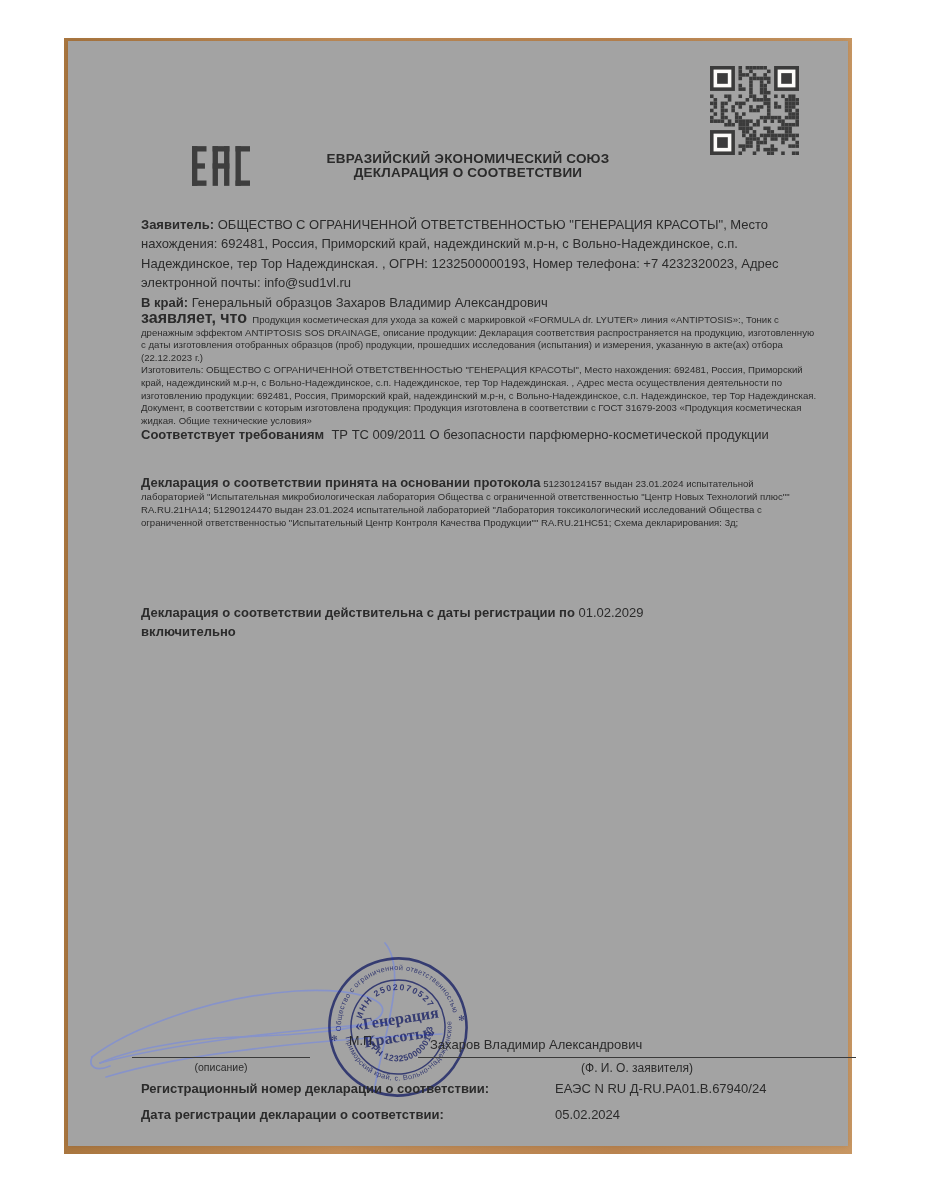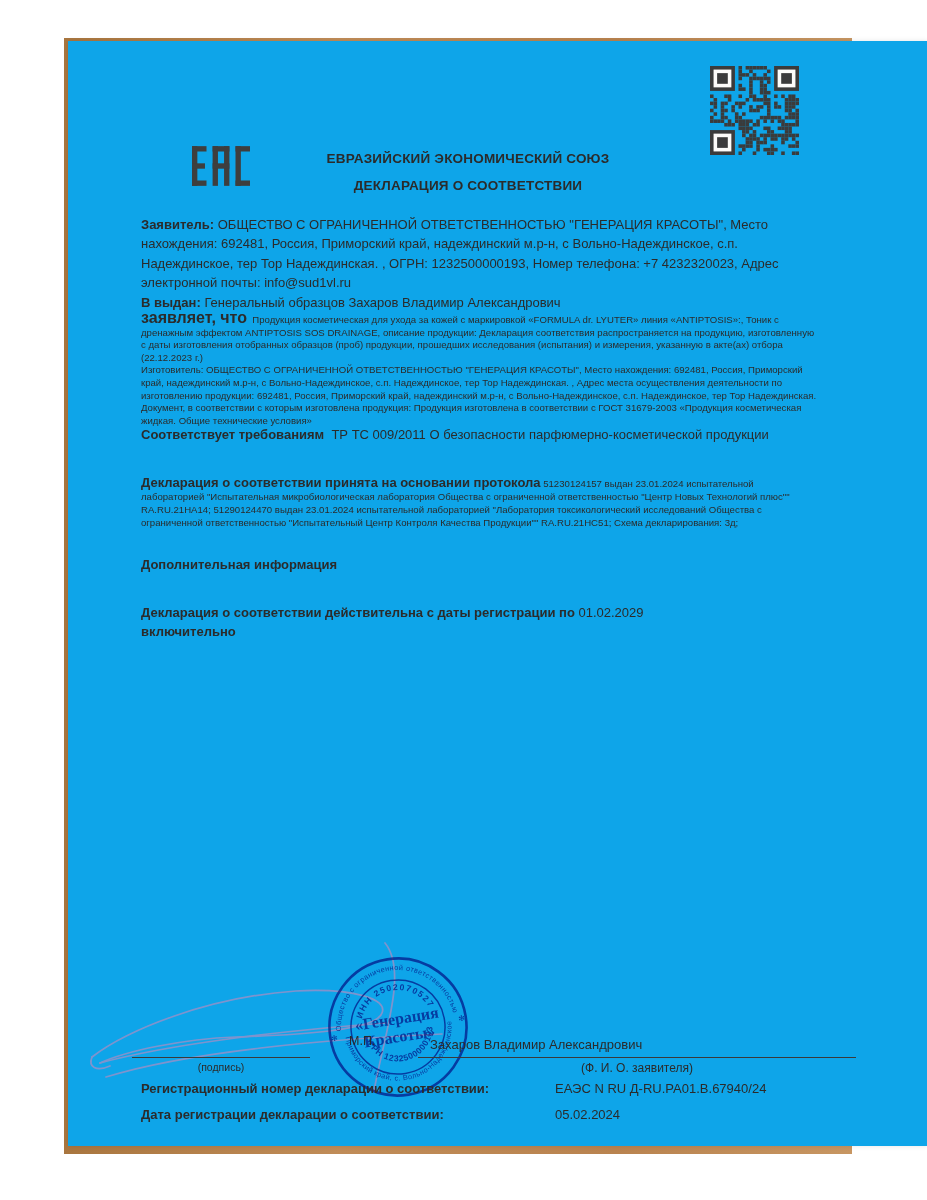--- a/index.html
+++ b/index.html
@@ -6,29 +6,29 @@
   body{
     width:927px;height:1200px;position:relative;overflow:hidden;
     background:#ffffff;color:#2b2b2b;
     font-family:"Liberation Sans",sans-serif;
   }
   .wood{
     position:absolute;left:64px;top:38px;width:788px;height:1116px;
     background:linear-gradient(90deg,#a9763f 0%,#c08c58 35%,#b9834f 70%,#c79662 100%);
   }
   .paper{
-    position:absolute;left:68px;top:41px;width:860px;height:1105px;
-    background:#0ea5e9;box-shadow:0 0 5px rgba(0,0,0,.10);
+    position:absolute;left:68px;top:41px;width:780px;height:1105px;
+    background:#a3a3a3;box-shadow:0 0 5px rgba(0,0,0,.10);
   }
   .paper > *{position:absolute}
   .eac{left:124px;top:100px;width:58px;height:50px}
   .qr{left:642px;top:25px;width:89px;height:89px}
   .title{left:180px;top:111px;width:440px;text-align:center;
          font-weight:bold;font-size:13.5px;letter-spacing:.2px;line-height:14px}
-  .title .t2{margin-top:13px}
+  .title .t2{}
   .blk{left:73px;width:676px;font-size:13px;line-height:19.4px}
   .b{font-weight:bold}
   .nb{font-weight:normal}
   #applicant{top:174px}
   #declares{top:271px;line-height:12.6px;font-size:9.6px}
   #declares .lead{font-size:16px}
   #requirements{top:384px}
   #protocol{top:436px;line-height:12.9px;font-size:9.6px}
   #protocol .lead{font-size:13px}
   #additional{top:514px}
@@ -306,38 +306,37 @@
       <rect x="8" y="80" width="12" height="12" fill="#3b3b3b"></rect>
     </svg>
 
   <div class="title">
     <div>ЕВРАЗИЙСКИЙ ЭКОНОМИЧЕСКИЙ СОЮЗ</div>
     <div class="t2">ДЕКЛАРАЦИЯ О СООТВЕТСТВИИ</div>
   </div>
 
   <div class="blk" id="applicant">
     <div><span class="b">Заявитель:</span> <span>ОБЩЕСТВО С ОГРАНИЧЕННОЙ ОТВЕТСТВЕННОСТЬЮ "ГЕНЕРАЦИЯ КРАСОТЫ", Место нахождения: 692481, Россия, Приморский край, надеждинский м.р-н, с Вольно-Надеждинское, с.п. Надеждинское, тер Тор Надеждинская. , ОГРН: 1232500000193, Номер телефона: +7 4232320023, Адрес электронной почты: info@sud1vl.ru</span></div>
-    <div><span class="b">В выдан:</span> <span>Генеральный образцов Захаров Владимир Александрович</span></div>
+    <div><span class="b">В край:</span> <span>Генеральный образцов Захаров Владимир Александрович</span></div>
   </div>
 
   <div class="blk" id="declares">
     <div><span class="b lead">заявляет, что</span>&nbsp; <span>Продукция косметическая для ухода за кожей с маркировкой «FORMULA dr. LYUTER» линия «ANTIPTOSIS»:, Тоник с дренажным эффектом ANTIPTOSIS SOS DRAINAGE, описание продукции: Декларация соответствия распространяется на продукцию, изготовленную с даты изготовления отобранных образцов (проб) продукции, прошедших исследования (испытания) и измерения, указанную в акте(ах) отбора (22.12.2023 г.)</span></div>
     <div>Изготовитель: ОБЩЕСТВО С ОГРАНИЧЕННОЙ ОТВЕТСТВЕННОСТЬЮ "ГЕНЕРАЦИЯ КРАСОТЫ", Место нахождения: 692481, Россия, Приморский край, надеждинский м.р-н, с Вольно-Надеждинское, с.п. Надеждинское, тер Тор Надеждинская. , Адрес места осуществления деятельности по изготовлению продукции: 692481, Россия, Приморский край, надеждинский м.р-н, с Вольно-Надеждинское, с.п. Надеждинское, тер Тор Надеждинская.</div>
     <div>Документ, в соответствии с которым изготовлена продукция: Продукция изготовлена в соответствии с ГОСТ 31679-2003 «Продукция косметическая жидкая. Общие технические условия»</div>
   </div>
 
   <div class="blk" id="requirements">
     <span class="b">Соответствует требованиям</span>&nbsp; <span>ТР ТС 009/2011 О безопасности парфюмерно-косметической продукции</span>
   </div>
 
   <div class="blk" id="protocol">
     <span class="b lead">Декларация о соответствии принята на основании протокола</span> <span>51230124157 выдан 23.01.2024 испытательной лабораторией "Испытательная микробиологическая лаборатория Общества с ограниченной ответственностью "Центр Новых Технологий плюс"" RA.RU.21НА14; 51290124470 выдан 23.01.2024 испытательной лабораторией "Лаборатория токсикологический исследований Общества с ограниченной ответственностью "Испытательный Центр Контроля Качества Продукции"" RA.RU.21НС51; Схема декларирования: 3д;</span>
   </div>
 
-  <div class="blk b" id="additional">Дополнительная информация</div>
 
   <div class="blk b" id="validity">
     <span>Декларация о соответствии действительна с даты регистрации по</span> <span class="nb">01.02.2029</span>
     <div>включительно</div>
   </div>
 
   <svg class="sig-svg" viewBox="0 0 372 170">
     <g fill="none" stroke="#8693cc" stroke-width="1.7" stroke-linecap="round" opacity=".95">
       <path d="M6,118 C40,92 120,58 210,52 C268,49 302,60 296,74 C290,92 210,96 150,98 C96,100 40,112 14,124"></path>
       <path d="M14,124 C80,106 190,92 300,84"></path>
@@ -362,21 +361,21 @@
     <text font-size="8.6" font-weight="bold" letter-spacing=".6"><textPath href="#arc-ib" startOffset="50%" text-anchor="middle">ОГРН 1232500000193</textPath></text>
     <text class="serif" x="74" y="71" font-size="16" text-anchor="middle">«Генерация</text>
     <text class="serif" x="74" y="89" font-size="16" text-anchor="middle">Красоты»</text>
     <text x="6" y="78" font-size="8">✻</text>
     <text x="135" y="78" font-size="8">✻</text>
   </svg>
 
   <div class="mp">М.П.</div>
 
   <div class="sigline"></div>
-  <div class="sigcap">(подпись)</div>
+  <div class="sigcap">(описание)</div>
 
   <div class="fio-name">Захаров Владимир Александрович</div>
   <div class="fioline"></div>
   <div class="fiocap">(Ф. И. О. заявителя)</div>
 
   <div class="reg-label" id="reg1l">Регистрационный номер декларации о соответствии:</div>
   <div class="reg-value" id="reg1v">ЕАЭС N RU Д-RU.РА01.В.67940/24</div>
   <div class="reg-label" id="reg2l">Дата регистрации декларации о соответствии:</div>
   <div class="reg-value" id="reg2v">05.02.2024</div>
 

